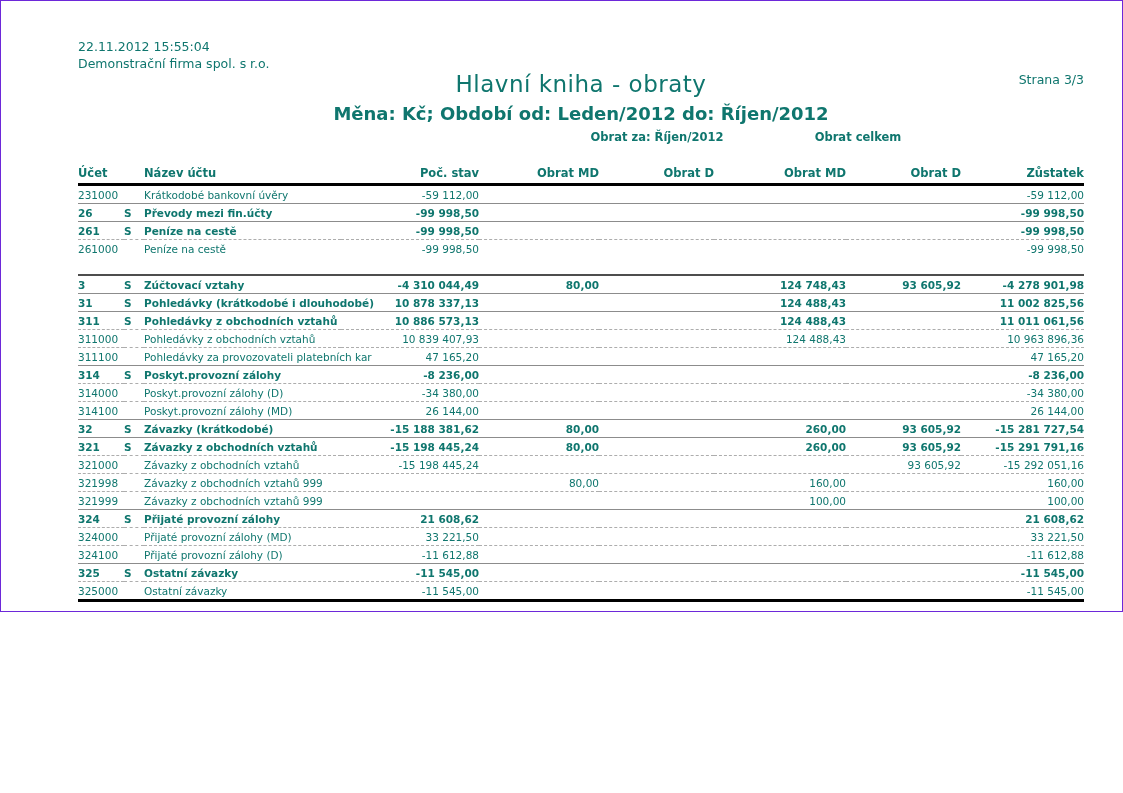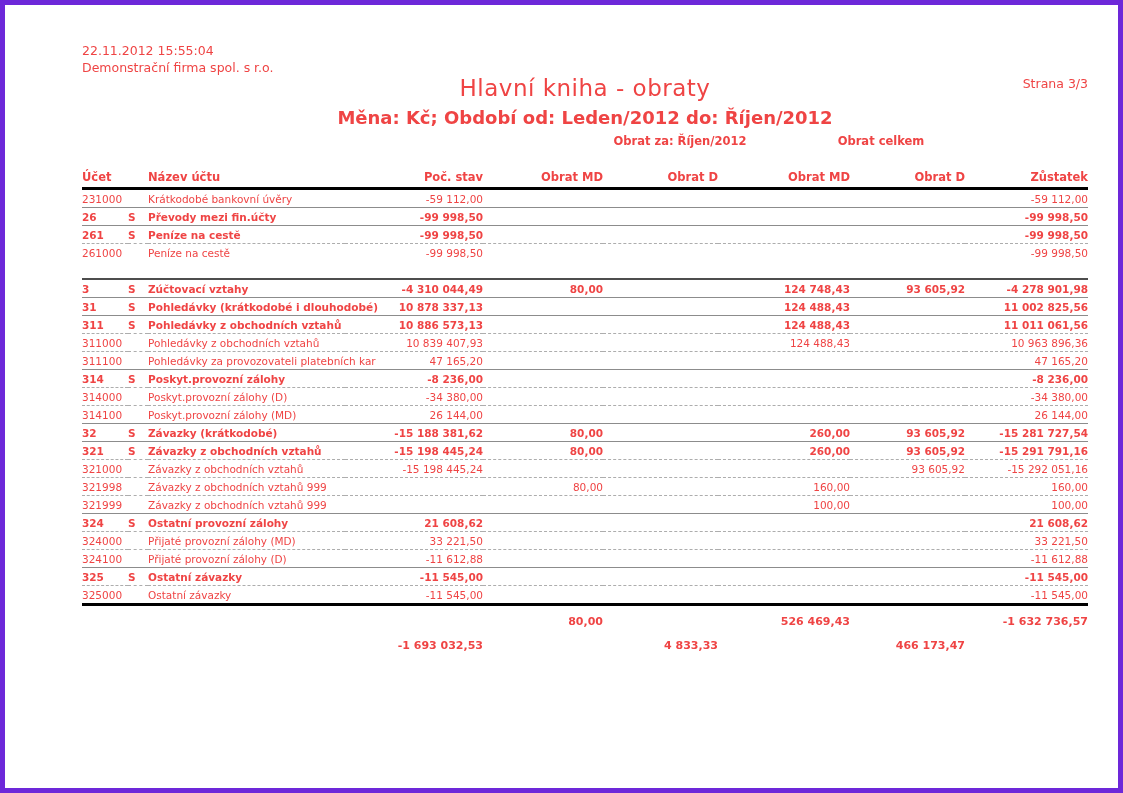--- a/index.html
+++ b/index.html
@@ -1,31 +1,31 @@
 <!DOCTYPE html>
 <html lang="cs"><head>
 <meta charset="utf-8">
 <style>
   html,body { margin:0; padding:0; background:#fff; }
   .frame {
-    position:relative; width:1123px; height:793px; box-sizing:border-box;
-    background:#ffffff; border:5px solid #6d28d9; overflow:hidden;
-    font-family:"DejaVu Sans","Liberation Sans",sans-serif; color:#ef4444;
+    position:relative; width:1123px; height:612px; box-sizing:border-box;
+    background:#ffffff; border:1px solid #6d28d9; overflow:hidden;
+    font-family:"DejaVu Sans","Liberation Sans",sans-serif; color:#0f766e;
   }
   .content { position:absolute; left:77px; top:0; width:1006px; height:100%; }
 
   .meta { position:absolute; top:37px; left:0; font-size:12.5px; line-height:17px; }
   .page-num { position:absolute; top:37px; right:0; font-size:12.5px;margin-top:34px; }
   .title { position:absolute; top:70px; left:0; width:100%; text-align:center;
            font-size:23px; font-weight:normal; letter-spacing:0.5px; }
   .subtitle { position:absolute; top:102px; left:0; width:100%; text-align:center;
               font-size:18px; font-weight:bold; }
 
   .ghead { position:absolute; top:129px; transform:translateX(-50%);
-           font-size:11.5px; font-weight:bold; white-space:nowrap;margin-left:19px; }
+           font-size:11.5px; font-weight:bold; white-space:nowrap; }
   .ghead.period { left:579px; }
   .ghead.total  { left:780px; }
 
   table.ledger { position:absolute; top:162px; left:0; width:1006px;
                  border-collapse:collapse; table-layout:fixed; font-size:10.5px; }
   table.ledger th { padding:0 0 3px 0; height:17px; vertical-align:bottom;
                     font-size:11.5px; font-weight:bold; text-align:right;
                     border-bottom:3px solid #000; white-space:nowrap; }
   table.ledger th.left { text-align:left; }
 
@@ -274,21 +274,21 @@
             <td class="num"></td>
             <td class="num"></td>
             <td class="num"></td>
             <td class="num">100,00</td>
             <td class="num"></td>
             <td class="num">100,00</td>
           </tr>
           <tr class="sep-solid bold">
             <td class="ucet">324</td>
             <td class="s">S</td>
-            <td class="nazev">Ostatní provozní zálohy</td>
+            <td class="nazev">Přijaté provozní zálohy</td>
             <td class="num">21 608,62</td>
             <td class="num"></td>
             <td class="num"></td>
             <td class="num"></td>
             <td class="num"></td>
             <td class="num">21 608,62</td>
           </tr>
           <tr class="sep-dashed">
             <td class="ucet">324000</td>
             <td class="s"></td>

